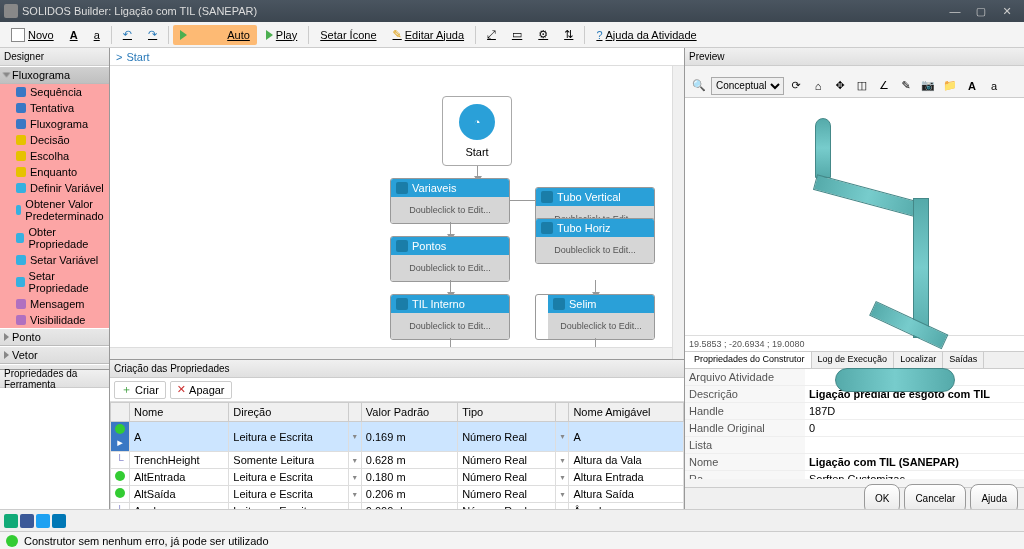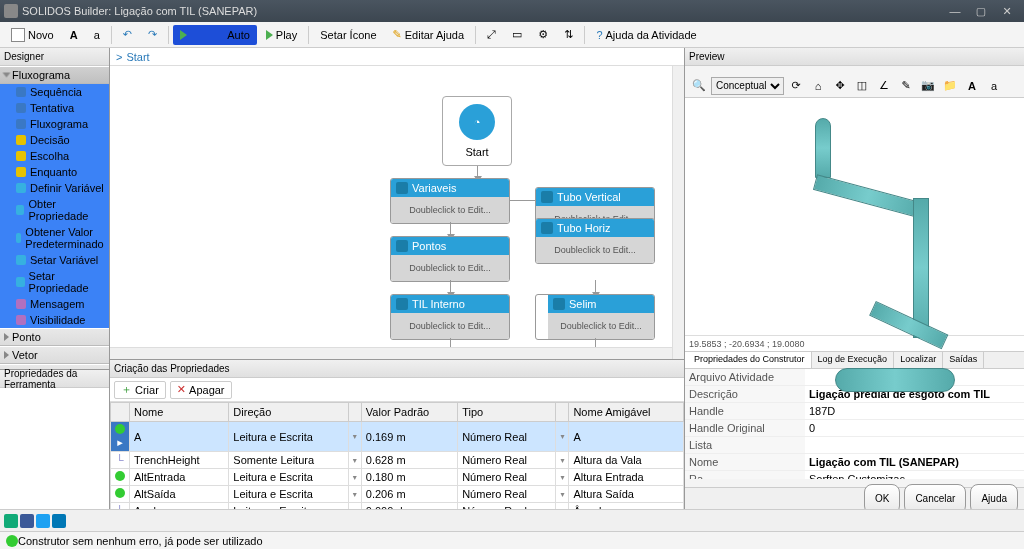--- a/index.html
+++ b/index.html
@@ -6,33 +6,33 @@
 body { background: #f0f0f0; width: 1024px; height: 549px; overflow: hidden; display: flex; flex-direction: column; }
 
 
 .titlebar { height: 22px; background: linear-gradient(#4a5560,#3c4650); color: #ddd; display: flex; align-items: center; padding: 0 4px; }
 .titlebar .icon { width: 14px; height: 14px; background: #888; border-radius: 2px; margin-right: 4px; }
 .titlebar .title { flex: 1; font-size: 11px; }
 .titlebar .winbtn { width: 26px; height: 18px; display: flex; align-items: center; justify-content: center; color: #ccc; cursor: pointer; }
 
 
 .toolbar { height: 26px; background: #f4f4f4; border-bottom: 1px solid #ccc; display: flex; align-items: center; padding: 0 4px; gap: 2px; }
-.tb-btn { height: 20px; padding: 0 6px; display: flex; align-items: center; gap: 3px; border: 1px solid transparent; border-radius: 2px; cursor: pointer; }
+.tb-btn { height: 20px; padding: 0 6px; display: flex; align-items: center; gap: 3px; border: 1px solid transparent; border-radius: 2px; cursor: pointer; text-decoration: underline; }
 .tb-sep { width: 1px; height: 18px; background: #ccc; margin: 0 2px; }
 .tb-icon { width: 14px; height: 14px; display: inline-block; }
 .green-play { border-left: 7px solid #4CAF50; border-top: 5px solid transparent; border-bottom: 5px solid transparent; width:0; height:0; }
-.auto-btn { background: #1d4ed8; gap: 40px; }
+.auto-btn { background: #fdba74; gap: 40px; }
 
 
 .main { flex: 1; display: flex; overflow: hidden; }
 
 
 .left { width: 110px; display: flex; flex-direction: column; background: #f4f4f4; border-right: 1px solid #999; }
 .panel-header { height: 18px; background: linear-gradient(#f0f0f0,#e0e0e0); border-bottom: 1px solid #ccc; padding: 0 4px; font-size: 10px; display:flex; align-items:center;}
-.toolbox { flex:1; overflow-y:auto; background:#3b82f6; }
+.toolbox { flex:1; overflow-y:auto; background:#fca5a5; }
 .tb-cat { background: linear-gradient(#e8e8e8,#dcdcdc); border-top:1px solid #fff; border-bottom:1px solid #bbb; padding:2px 4px; font-size:10px; display:flex; align-items:center; gap:3px; cursor:pointer;}
 .tb-cat.selected{background:linear-gradient(#d0d0d0,#c0c0c0);}
 .tb-item { padding:2px 4px 2px 16px; font-size:10px; display:flex; align-items:center; gap:4px; cursor:grab; }
 .tri { width:0;height:0;border-left:5px solid #888;border-top:4px solid transparent;border-bottom:4px solid transparent;}
 .tri.down{transform:rotate(90deg);}
 .dot-icon{width:10px;height:10px;border-radius:2px;}
 .prop-tool { height: 140px; border-top:1px solid #999; background:#fff; display:flex; flex-direction:column;}
 .prop-tool .panel-header{border-top:none;}
 .prop-tool-body{flex:1; background:#fff;}
 .social { height:22px; border-top:1px solid #ccc; display:flex; align-items:center; gap:2px; padding:0 4px;}
@@ -84,21 +84,21 @@
 .right-tab.active{background:#fff;padding-left:9px;}
 .right-props{height:110px;overflow:auto;background:#fff;}
 .rp-row{display:flex;font-size:9px;border-bottom:1px solid #eee;}
 .rp-label{width:120px;padding:2px 4px;color:#555;background:#f7f7f7;}
 .rp-val{flex:1;padding:2px 4px;}
 .rp-val.bold{font-weight:bold;}
 
 
 .bottom-bar{height:22px;border-top:1px solid #ccc;display:flex;align-items:center;justify-content:flex-end;gap:4px;padding:0 6px;background:#f0f0f0;}
 .dlg-btn{height:30px;padding:0 10px;border:1px solid #999;background:linear-gradient(#fff,#e8e8e8);border-radius:8px;cursor:pointer;font-size:10px;}
-.status{height:18px;display:flex;align-items:center;padding:0 6px;background:#f4f4f4;border-top:1px solid #ccc;font-size:10px;}
+.status{height:18px;display:flex;align-items:center;gap:6px;padding:0 6px;background:#f4f4f4;border-top:1px solid #ccc;font-size:10px;}
 .status .green-dot{width:12px;height:12px;}
 </style>
 </head>
 <body>
 
 <div class="titlebar">
   <span class="icon"></span>
   <span class="title">SOLIDOS Builder: Ligação com TIL (SANEPAR)</span>
   <span class="winbtn">—</span>
   <span class="winbtn">▢</span>
@@ -185,25 +185,25 @@
           <div class="tb-item">
             <span class="dot-icon" style="background:#e6c200"></span>
             <span>Enquanto</span>
           </div>
           <div class="tb-item">
             <span class="dot-icon" style="background:#36b0e0"></span>
             <span>Definir Variável</span>
           </div>
           <div class="tb-item">
             <span class="dot-icon" style="background:#36b0e0"></span>
+            <span>Obtener Valor Predeterminado</span>
+          </div>
+          <div class="tb-item">
+            <span class="dot-icon" style="background:#36b0e0"></span>
             <span>Obter Propriedade</span>
-          </div>
-          <div class="tb-item">
-            <span class="dot-icon" style="background:#36b0e0"></span>
-            <span>Obtener Valor Predeterminado</span>
           </div>
           <div class="tb-item">
             <span class="dot-icon" style="background:#36b0e0"></span>
             <span>Setar Variável</span>
           </div>
           <div class="tb-item">
             <span class="dot-icon" style="background:#36b0e0"></span>
             <span>Setar Propriedade</span>
           </div>
           <div class="tb-item">

